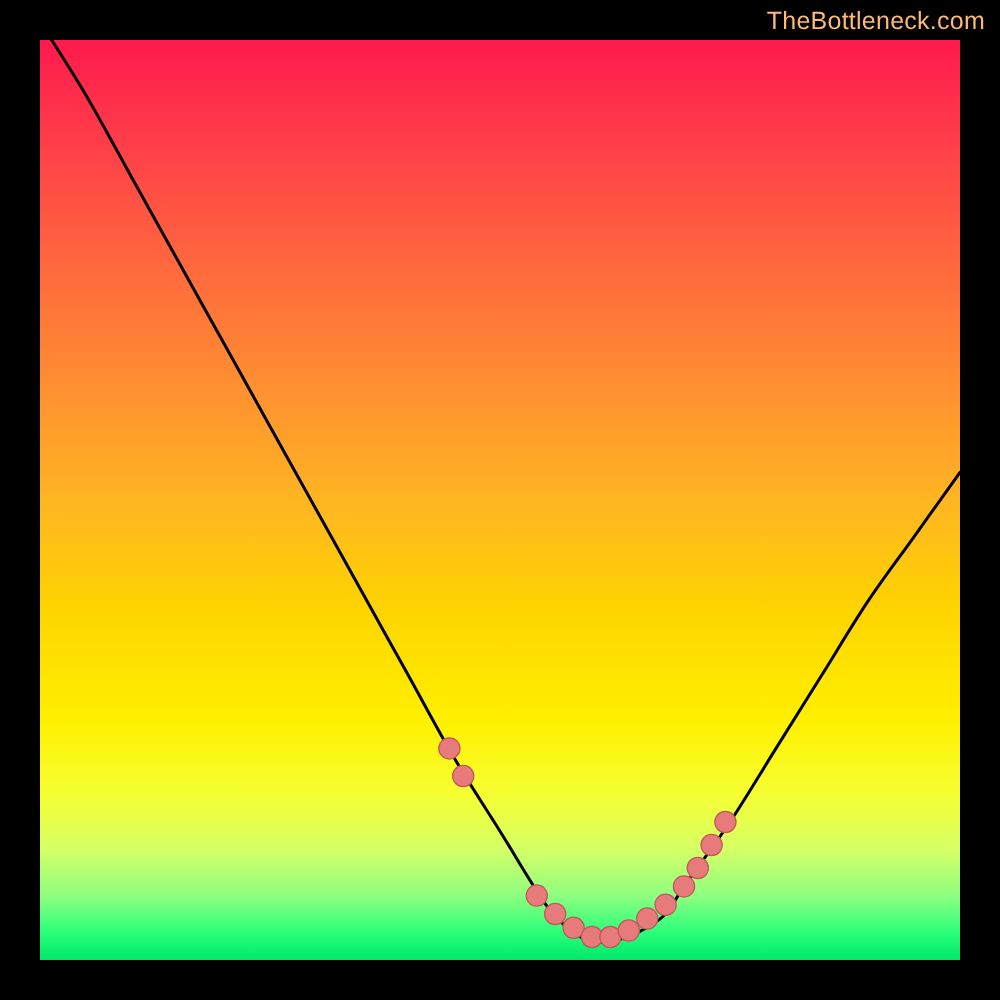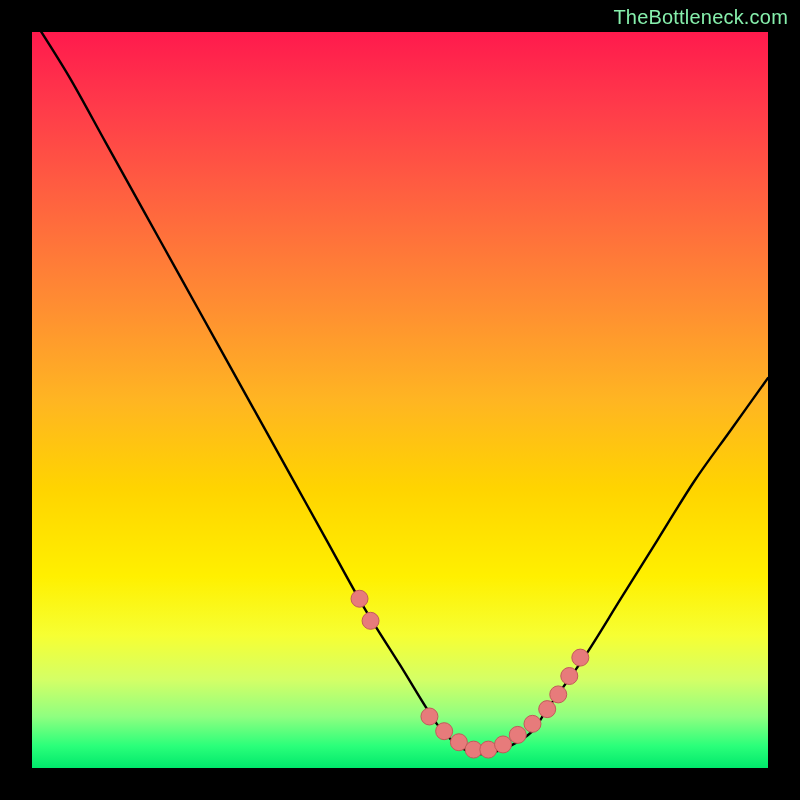--- a/index.html
+++ b/index.html
@@ -41,21 +41,21 @@
       #d4ff66 88%,
       #8fff80 93%,
       #2bff7a 97%,
       #00e86b 100%
     );
   }
   .watermark {
     position: absolute;
     top: 6px;
     right: 12px;
-    color: #86efac;
+    color: #fdba74;
     font-size: 20px;
     letter-spacing: 0.2px;
     user-select: none;
   }
   svg.curve {
     position: absolute;
     inset: 0;
   }
 </style>
 </head>

